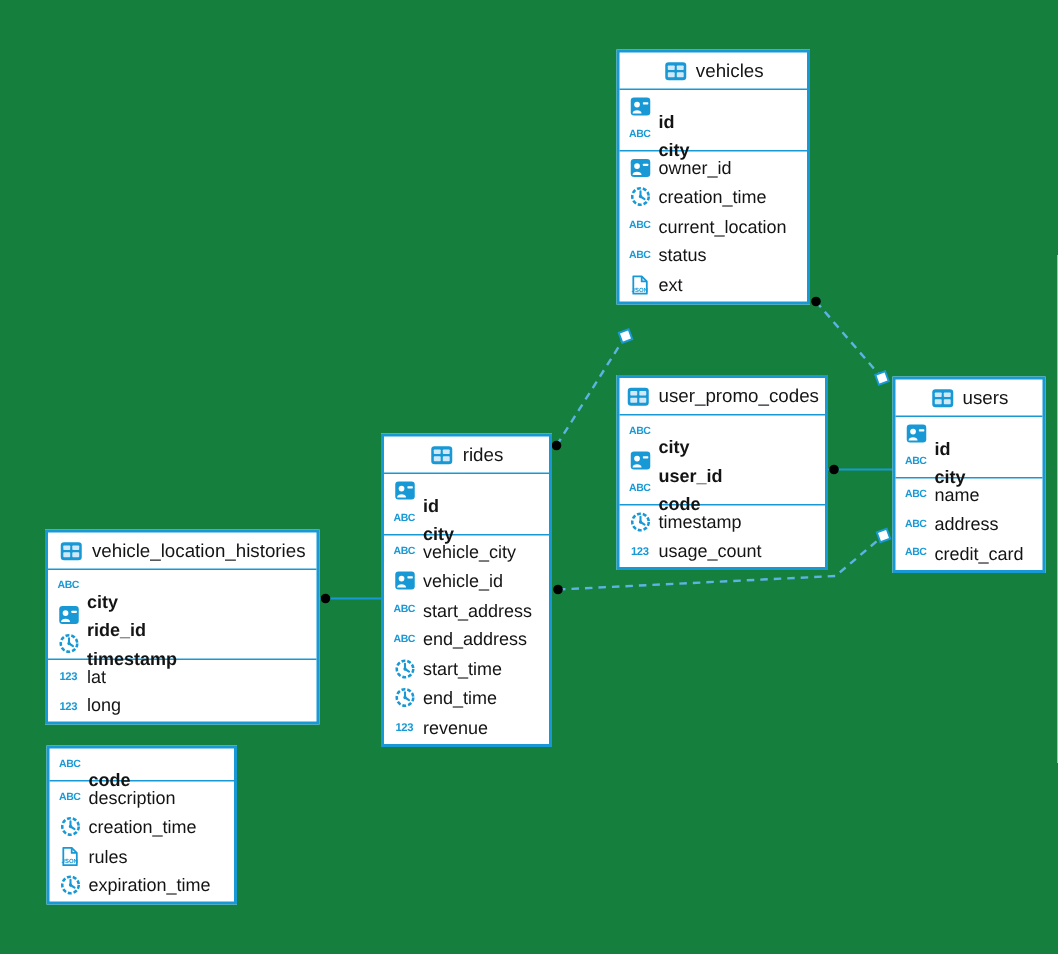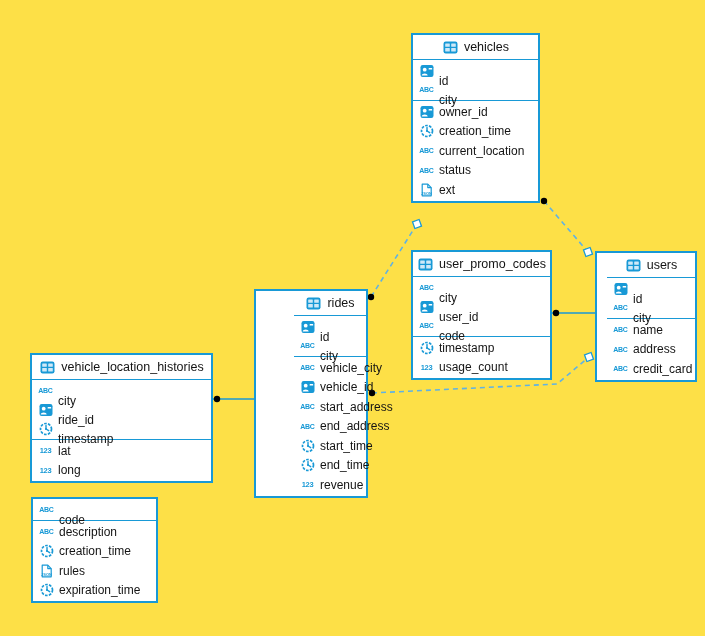--- a/index.html
+++ b/index.html
@@ -2,31 +2,31 @@
 <html style="--accent: #1899d6; --dashed: #5fb2e4; --text: #141414;"><head>
 <meta charset="utf-8">
 <style>
   :root{
     --accent:#1899d6;
     --dashed:#5fb2e4;
     --text:#141414;
   }
   html,body{margin:0;padding:0;background:#fff;}
   body{font-family:"Liberation Sans",sans-serif;}
-  #canvas{position:relative;width:705px;height:636px;background:#fde047;overflow:hidden;}
+  #canvas{position:relative;width:705px;height:636px;background:#15803d;overflow:hidden;}
   #rel-layer{position:absolute;left:0;top:0;width:705px;height:636px;z-index:0;}
   .table{position:absolute;background:#fff;border:2px solid var(--accent);z-index:1;box-sizing:border-box;}
   .thead{height:24px;display:flex;align-items:center;justify-content:center;gap:5px;border-bottom:1px solid var(--accent);}
   .ttitle{font-size:12.5px;color:var(--text);white-space:nowrap;}
   .sect{padding:1px 0;}
   .sect.keys{border-bottom:1px solid var(--accent);}
   .row{height:19px;display:flex;align-items:center;gap:4px;padding:0 5px;}
   .sect.cols .row{height:19.5px;}
   .clabel{font-size:12px;color:var(--text);white-space:nowrap;}
-  .row.key .clabel{font-weight:400;margin-top:20px;}
+  .row.key .clabel{font-weight:700;margin-top:20px;}
   .icn{flex:0 0 17px;width:17px;display:flex;align-items:center;justify-content:center;}
   .glyph-abc{font-size:7px;font-weight:800;color:var(--accent);letter-spacing:-0.3px;}
   .glyph-num{font-size:7.5px;font-weight:700;color:var(--accent);letter-spacing:-0.3px;}
 </style>
 </head>
 <body>
 
 <div id="canvas">
   <svg id="rel-layer" xmlns="http://www.w3.org/2000/svg">
       <path d="M 544 201 L 588 252" fill="none" stroke="#5fb2e4" stroke-width="1.6" stroke-dasharray="5 4"></path>
@@ -171,21 +171,21 @@
           <span class="clabel">timestamp</span>
         </div>
         <div class="row">
           <span class="icn">
             <span class="glyph-num">123</span>
           </span>
           <span class="clabel">usage_count</span>
         </div>
       </div>
     </div>
-    <div class="table" style="left: 595px; top: 251px; width: 102px; padding-left: 10px;">
+    <div class="table" style="left: 595px; top: 251px; width: 102px;">
       <div class="thead">
         <span class="icn">
           <svg width="15" height="13" viewBox="0 0 15 13">
             <rect x="0.5" y="0.5" width="14" height="12" rx="2.2" fill="#1899d6"></rect>
             <rect x="2.2" y="2.6" width="4.6" height="3.1" rx="0.5" fill="#cfe9f8"></rect>
             <rect x="8.2" y="2.6" width="4.6" height="3.1" rx="0.5" fill="#cfe9f8"></rect>
             <rect x="2.2" y="7.1" width="4.6" height="3.4" rx="0.5" fill="#cfe9f8"></rect>
             <rect x="8.2" y="7.1" width="4.6" height="3.4" rx="0.5" fill="#cfe9f8"></rect>
           </svg>
         </span>
@@ -224,21 +224,21 @@
           <span class="clabel">address</span>
         </div>
         <div class="row">
           <span class="icn">
             <span class="glyph-abc">ABC</span>
           </span>
           <span class="clabel">credit_card</span>
         </div>
       </div>
     </div>
-    <div class="table" style="left: 254px; top: 289px; width: 114px; padding-left: 38px;">
+    <div class="table" style="left: 254px; top: 289px; width: 114px;">
       <div class="thead">
         <span class="icn">
           <svg width="15" height="13" viewBox="0 0 15 13">
             <rect x="0.5" y="0.5" width="14" height="12" rx="2.2" fill="#1899d6"></rect>
             <rect x="2.2" y="2.6" width="4.6" height="3.1" rx="0.5" fill="#cfe9f8"></rect>
             <rect x="8.2" y="2.6" width="4.6" height="3.1" rx="0.5" fill="#cfe9f8"></rect>
             <rect x="2.2" y="7.1" width="4.6" height="3.4" rx="0.5" fill="#cfe9f8"></rect>
             <rect x="8.2" y="7.1" width="4.6" height="3.4" rx="0.5" fill="#cfe9f8"></rect>
           </svg>
         </span>

